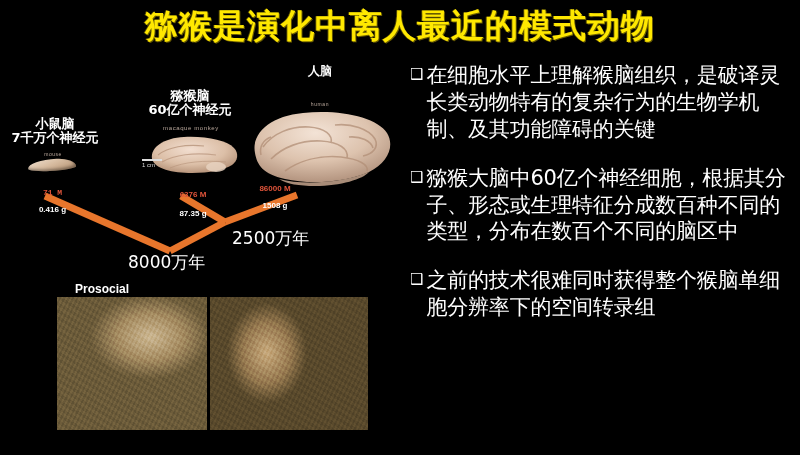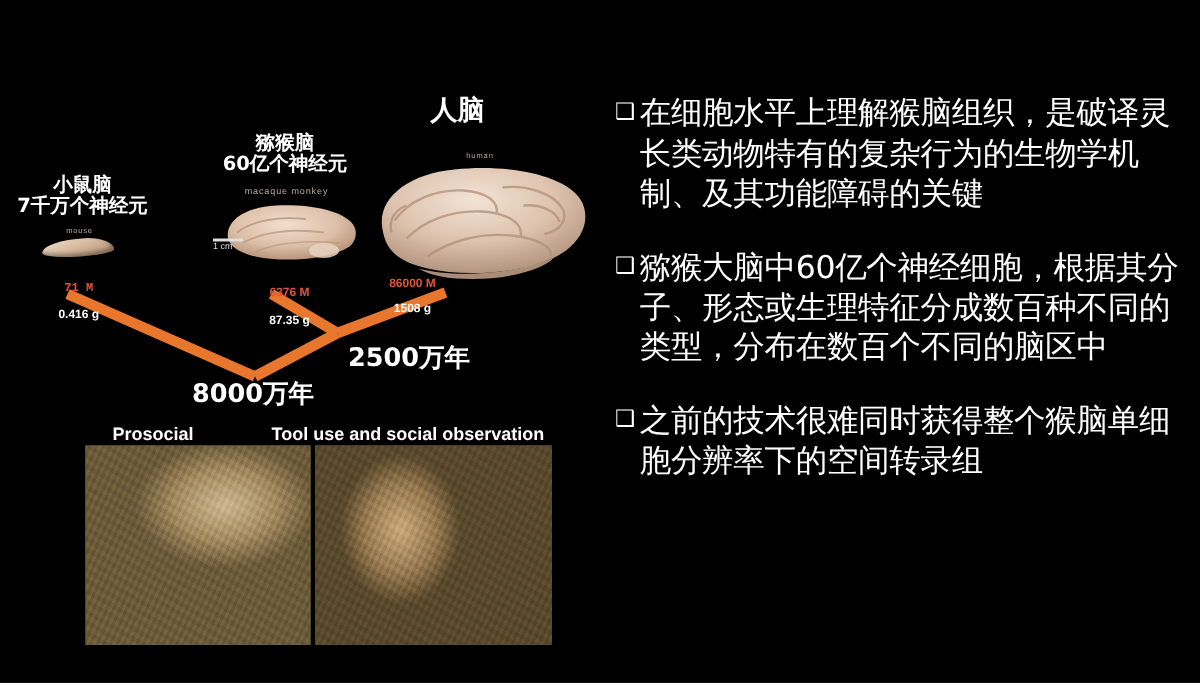--- a/index.html
+++ b/index.html
@@ -58,31 +58,31 @@
   
   #macaque-label{left:130px;top:34px;width:120px;font-size:13px;}
   #macaque-latin{left:142px;top:70px;width:98px;font-size:6px;letter-spacing:.6px;}
   #macaque-brain{position:absolute;left:146px;top:78px;width:94px;height:44px;}
   #macaque-scale{position:absolute;left:142px;top:104px;width:30px;color:#ddd;font-size:6px;}
   #macaque-scale .bar{display:block;width:20px;height:2px;background:#ddd;margin-bottom:1px;}
   #macaque-mass{left:148px;top:126px;width:90px;font-size:8px;}
   #macaque-neurons{left:148px;top:135px;width:90px;font-size:8px;}
 
   
-  #human-label{left:230px;top:10px;width:150px;font-size:18px;}
+  #human-label{left:245px;top:10px;width:150px;font-size:12px;}
   #human-latin{left:268px;top:46px;width:104px;font-size:5px;letter-spacing:.6px;}
   #human-brain{position:absolute;left:245px;top:52px;width:150px;height:84px;}
   #human-mass{left:230px;top:118px;width:90px;font-size:8px;}
   #human-neurons{left:230px;top:129px;width:90px;font-size:8px;}
 
   
   #tree{position:absolute;left:0;top:0;width:400px;height:260px;}
 
   .tree-time{
-    position:absolute;color:#fff;font-weight:bold;white-space:nowrap;
+    position:absolute;color:#fff;font-weight:normal;white-space:nowrap;
     font-family:"DejaVu Sans","Liberation Sans",sans-serif;
     text-shadow:1px 1px 2px #000;
   }
   #time-8000{left:128px;top:196px;font-size:17px;}
   #time-2500{left:232px;top:172px;font-size:17px;}
 
   
   #photos{position:absolute;left:57px;top:282px;width:311px;height:148px;padding-left:13px;}
   .photo-cap{
     position:absolute;top:0;color:#fff;font-weight:bold;font-size:12px;
@@ -117,20 +117,21 @@
   .bullet .mark{
     flex:0 0 auto;font-size:15px;line-height:1.6;margin-right:3px;color:#fff;
   }
   .bullet .txt{flex:1 1 auto;letter-spacing:-0.2px;}
 </style>
 </head>
 <body>
 
 <div id="slide">
 
+  <div id="title">猕猴是演化中离人最近的模式动物</div>
 
   <div id="left-panel">
 
     <svg id="tree" viewBox="0 0 400 260" preserveAspectRatio="none">
       <g stroke="#e8762c" stroke-width="7" fill="none" stroke-linecap="butt" stroke-linejoin="miter">
         <path d="M45,141 L170,196"></path>
         <path d="M170,196 L225,167"></path>
         <path d="M225,167 L181,141"></path>
         <path d="M225,167 L297,140"></path>
       </g>
@@ -196,21 +197,20 @@
         <path d="M16,48 C14,40 18,33 26,30"></path>
       </g>
       <path d="M34,72 C60,79 100,75 124,65 C118,72 96,79 70,79 C54,79 42,77 34,72 Z" fill="#c5a58d" opacity=".85"></path>
     </svg>
     <div class="sp-mass" id="human-mass">1508 g</div>
     <div class="sp-neurons" id="human-neurons">86000 M</div>
   </div>
 
   <div id="photos">
     <div class="photo-cap" id="cap-left">Prosocial</div>
-    <div class="photo-cap" id="cap-right">Tool use and social observation</div>
     <div class="photo" id="photo-left">
       <div class="photo-tex"></div>
     </div>
     <div class="photo" id="photo-right">
       <div class="photo-tex"></div>
     </div>
   </div>
 
   <div id="bullets">
     <div class="bullet">

